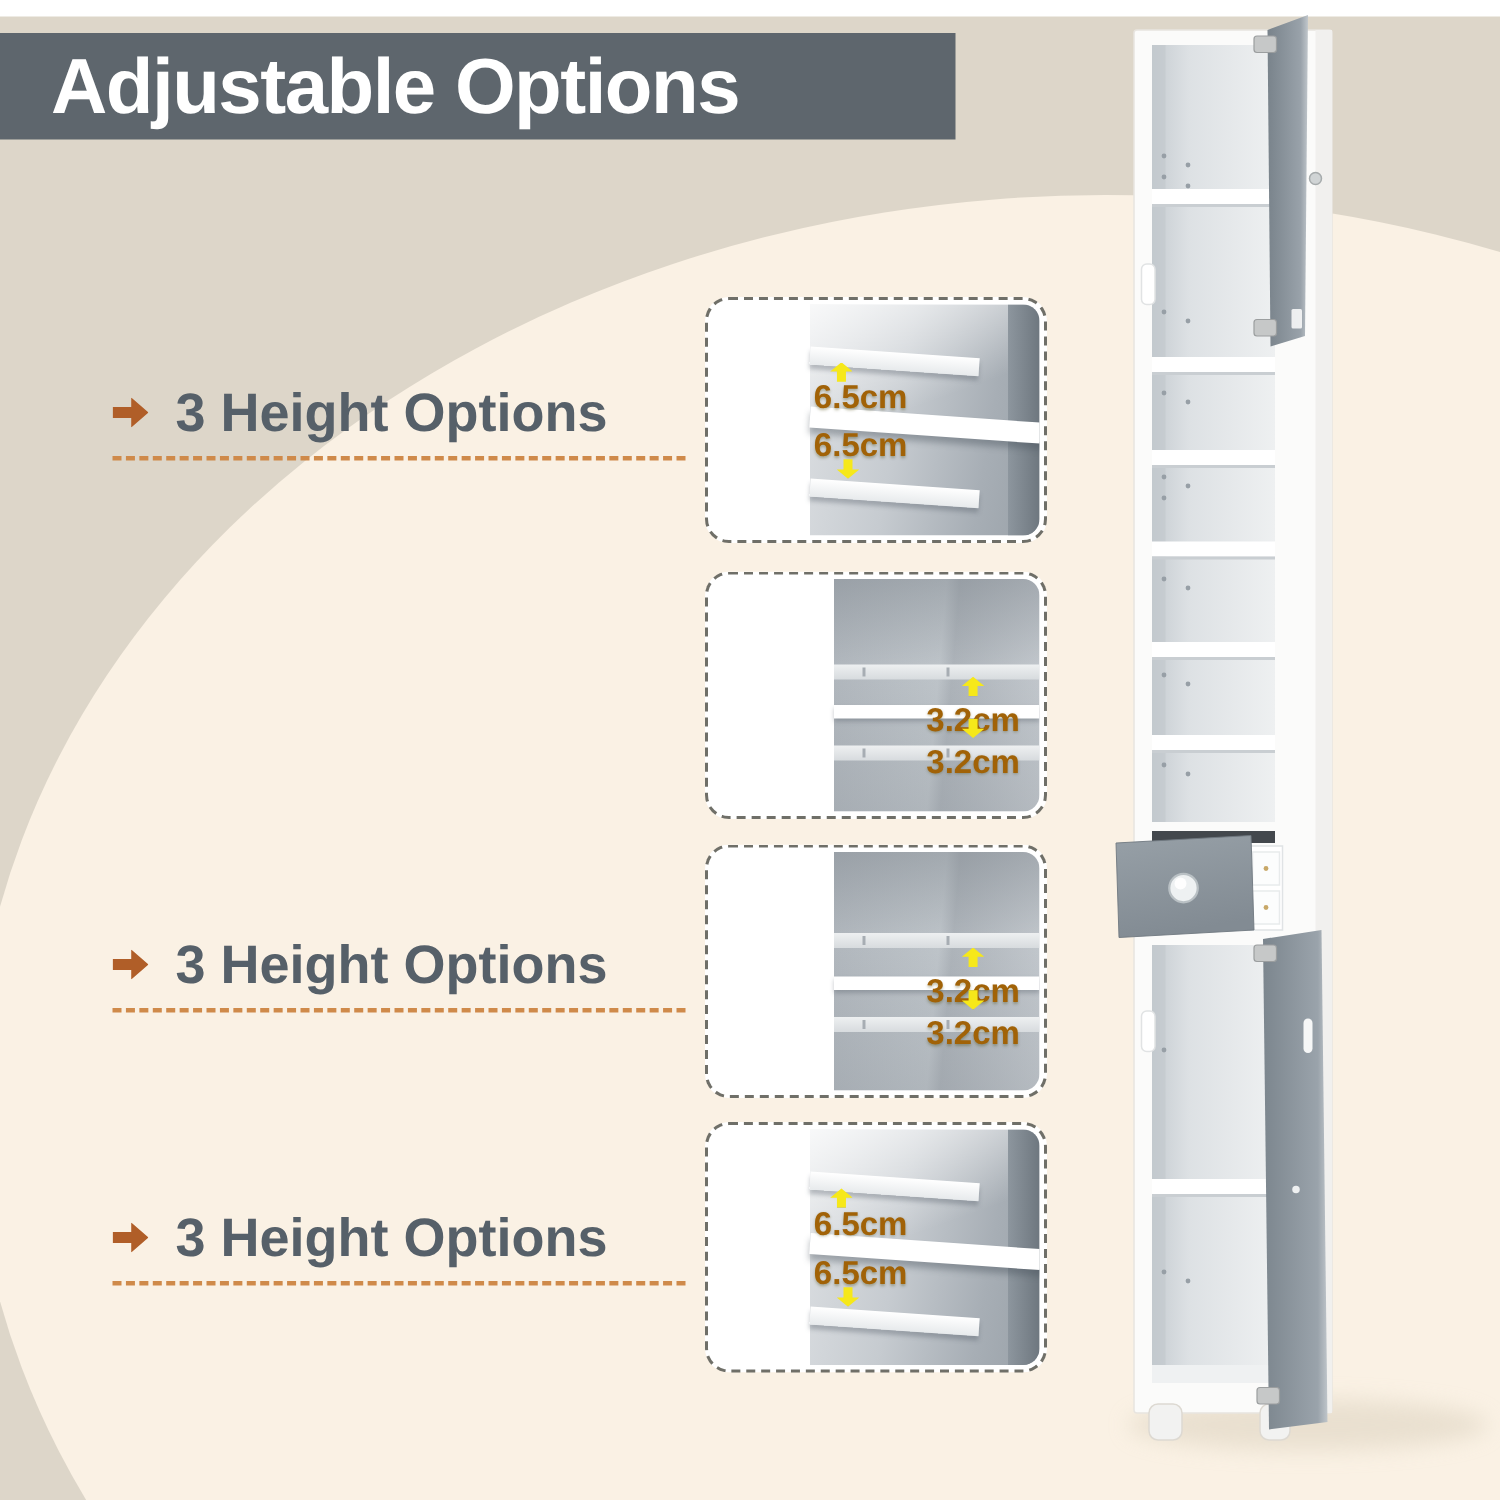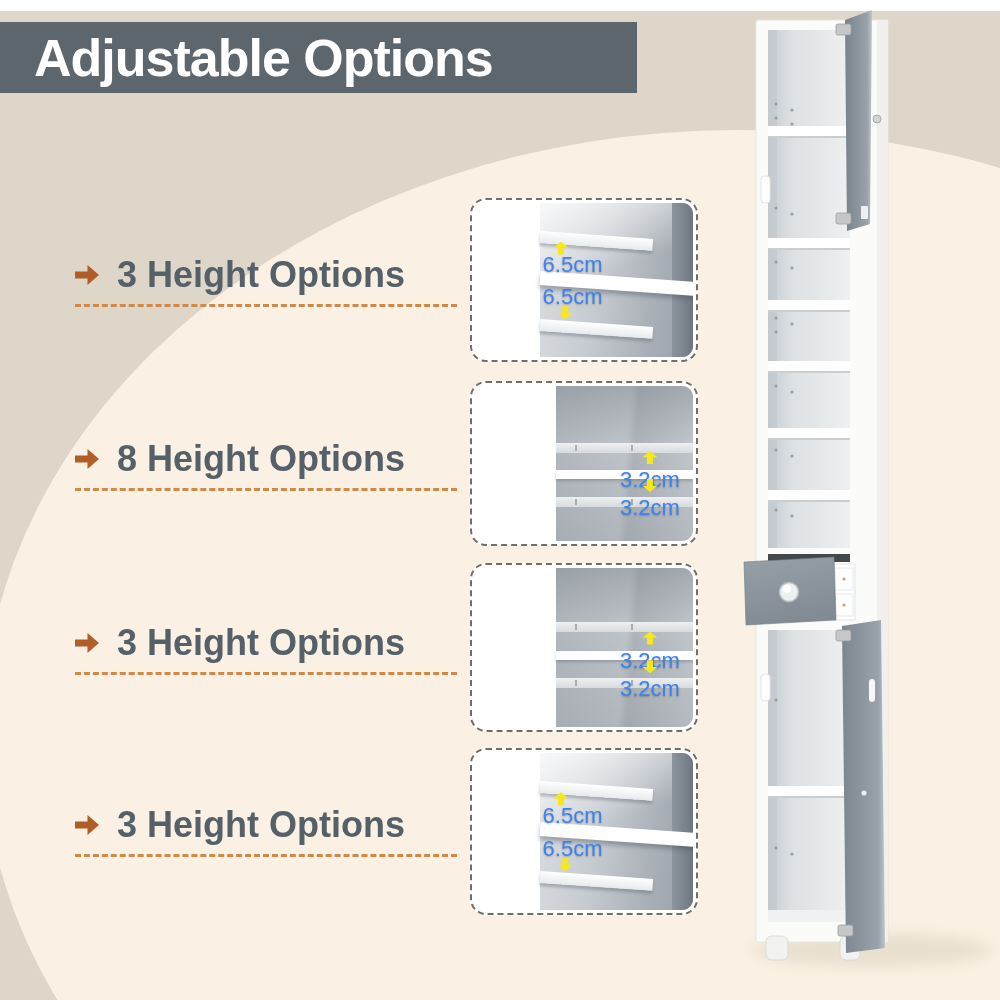--- a/index.html
+++ b/index.html
@@ -75,21 +75,21 @@
   .flat .strip {
     position:absolute; left:0; width:100%; height:10px;
     background:linear-gradient(#eef0f1,#d7dbde);
   }
   .flat .peg { position:absolute; top:2px; width:2px; height:6px; background:#a7adb3; }
   .flat .shelfb {
     position:absolute; left:0; width:100%; height:9px; background:#ffffff;
     box-shadow:0 2px 3px rgba(80,90,100,.35);
   }
   .m, .m-inline {
-    font-size:22px; font-weight:normal; color:#3b82f6;
+    font-size:22px; font-weight:bold; color:#a16207;
     text-shadow:0 1px 2px rgba(70,65,0,.35); line-height:1; white-space:nowrap;
   }
   .m { position:absolute; }
   .mrow { position:absolute; right:6%; display:flex; align-items:center; gap:5px;flex-direction:column; }
   .yarrow { display:inline-block; width:15px; height:13px; background:#f6e81a;
     filter:drop-shadow(0 1px 1px rgba(70,65,0,.3)); }
   .yarrow.up   { clip-path:polygon(50% 0,100% 48%,70% 48%,70% 100%,30% 100%,30% 48%,0 48%); }
   .yarrow.down { clip-path:polygon(50% 100%,100% 52%,70% 52%,70% 0,30% 0,30% 52%,0 52%); }
   .yarrow.abs { position:absolute; }
   
@@ -103,27 +103,20 @@
   <div class="top-strip"></div>
 
   <div class="banner">
     <h1>Adjustable Options</h1>
   </div>
 
   <div class="feature" style="top:254px">
     <div class="feature-head">
       <span class="arrow-right-icon"></span>
       <span class="feature-label">3 Height Options</span>
-    </div>
-    <div class="dash-line"></div>
-  </div>
-  <div class="feature" style="top:438px">
-    <div class="feature-head">
-      <span class="arrow-right-icon"></span>
-      <span class="feature-label">8 Height Options</span>
     </div>
     <div class="dash-line"></div>
   </div>
   <div class="feature" style="top:622px">
     <div class="feature-head">
       <span class="arrow-right-icon"></span>
       <span class="feature-label">3 Height Options</span>
     </div>
     <div class="dash-line"></div>
   </div>

